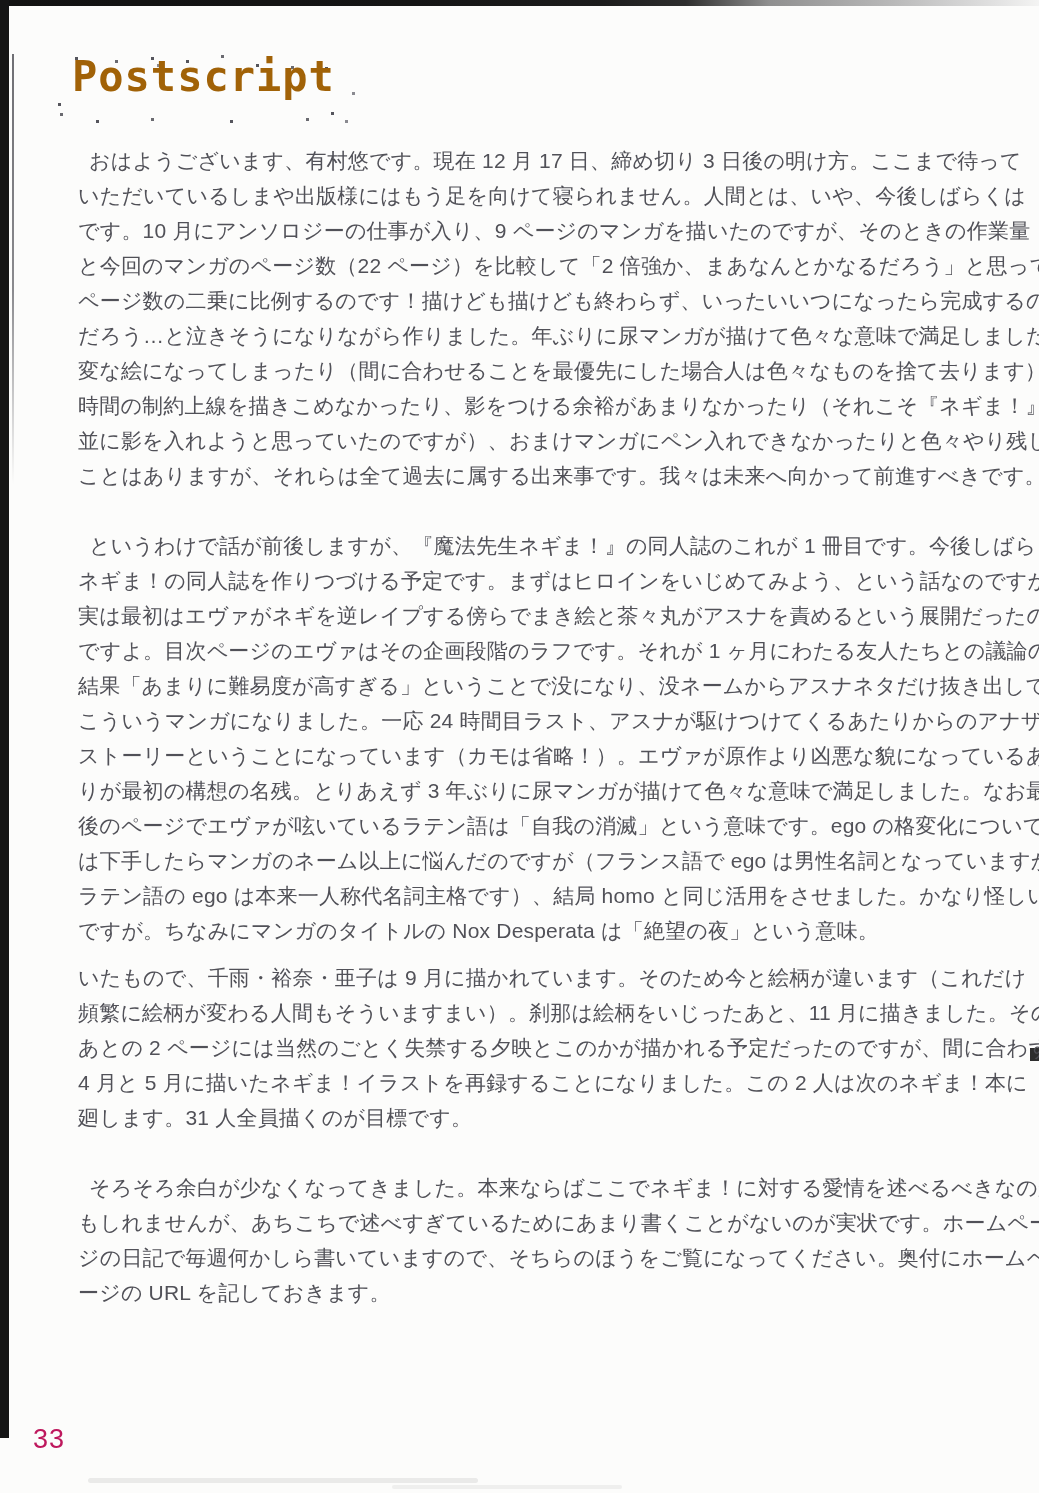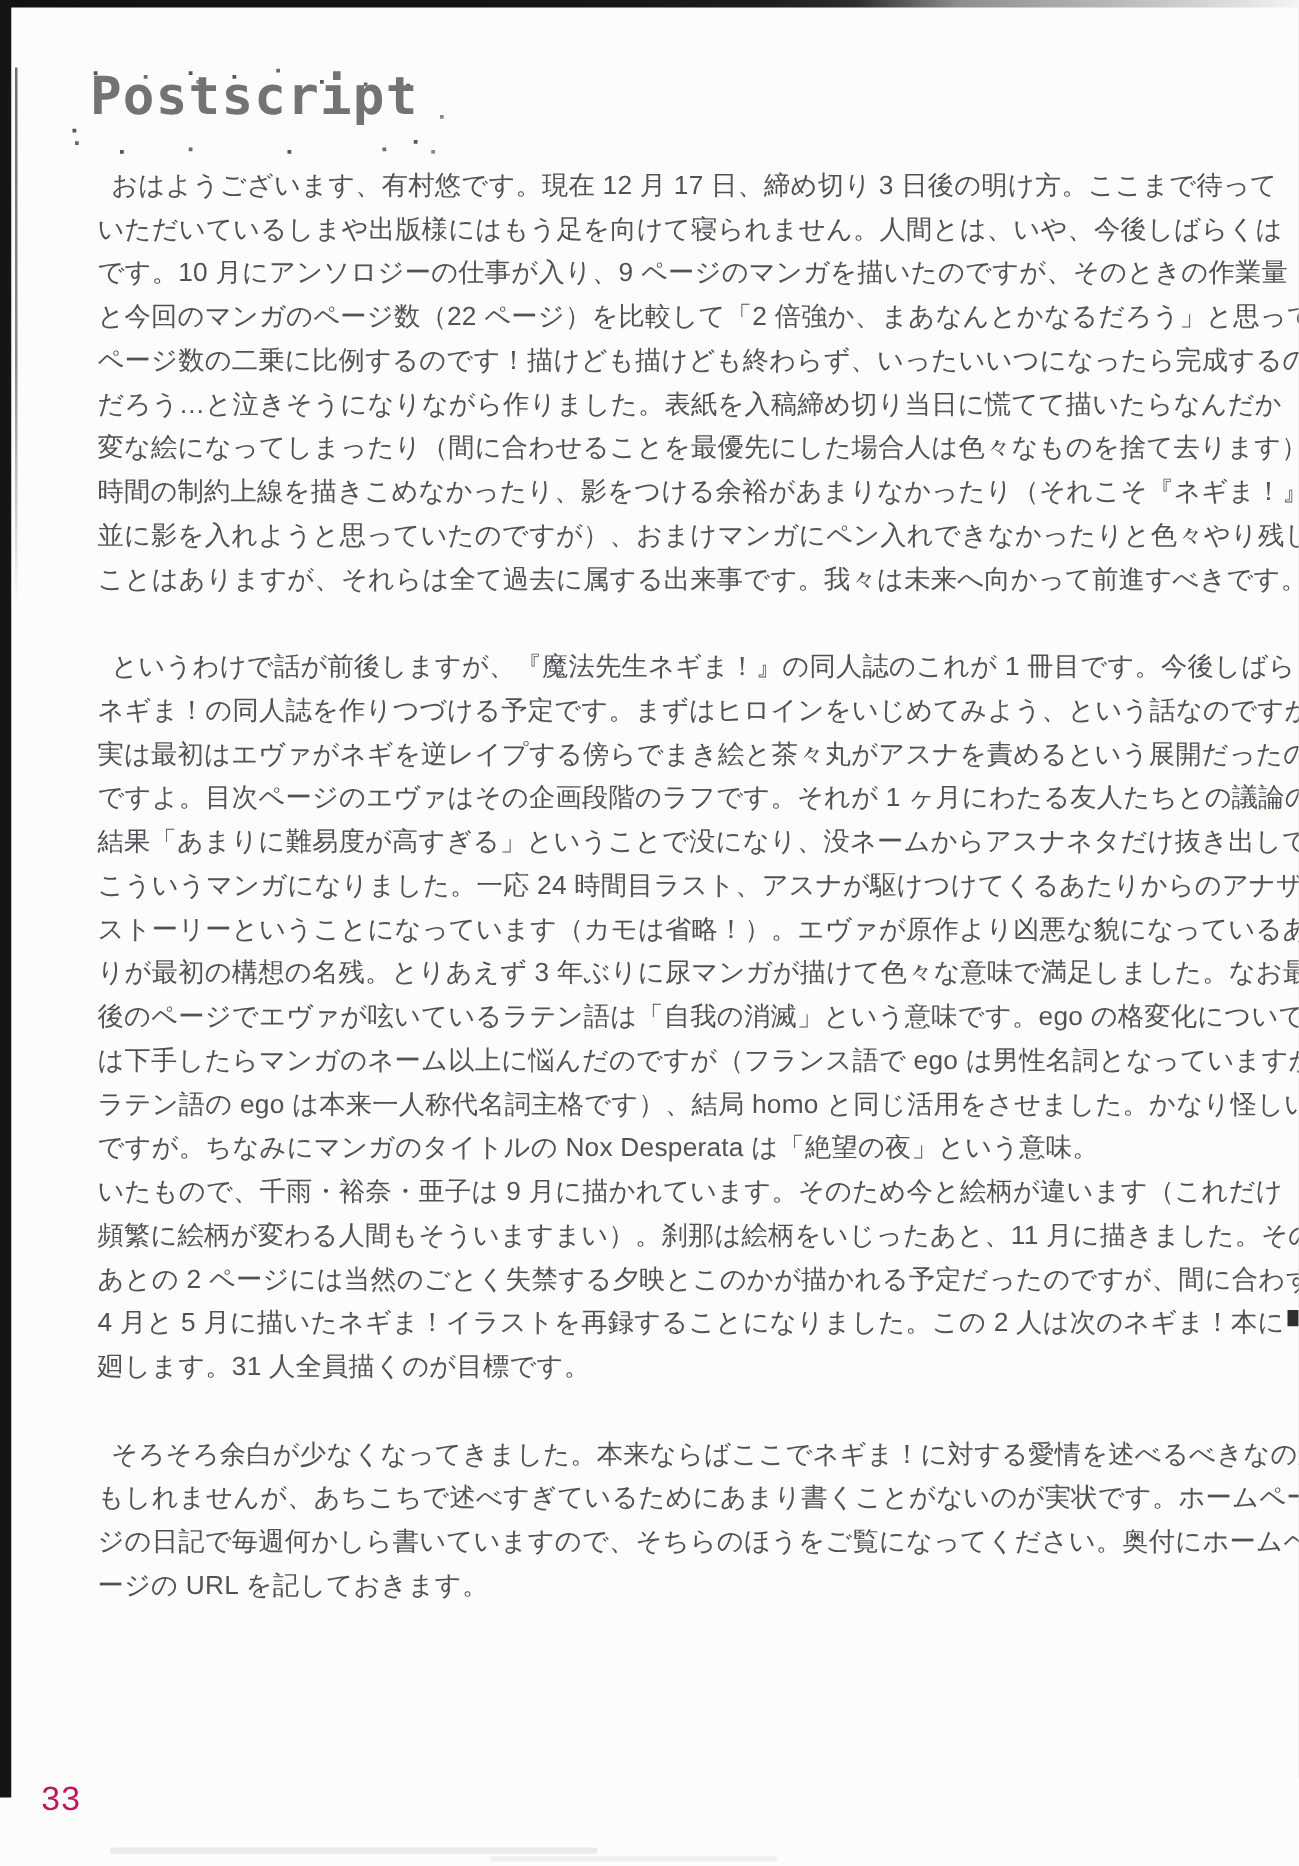--- a/index.html
+++ b/index.html
@@ -38,21 +38,21 @@
     position: absolute; left: 1030px; top: 1048px; width: 9px; height: 13px;
     background: #2e2e2e;
   }
   
   .title {
     position: absolute; left: 72px; top: 52px; margin: 0;
     font-family: "DejaVu Sans Mono", monospace;
     font-weight: bold;
     font-size: 42px;
     letter-spacing: 1px;
-    color: #737373;
+    color: #a16207;
   }
   .title-dots {
     position: absolute; left: 0; top: 0; width: 3px; height: 3px;
     background: transparent;
     box-shadow:
       58px 103px 0 0 #55555c,
       75px 57px 0 0 #55555c,
       115px 60px 0 0 #6a6a70,
       151px 57px 0 0 #55555c,
       157px 64px 0 0 #8a8a90,
@@ -75,21 +75,21 @@
     position: absolute; left: 78px; top: 131px; width: 914px;
     color: #515158;
     font-size: 21px;
   }
   .line {
     height: 35px; line-height: 35px;
     white-space: nowrap;
     letter-spacing: 0.2px;
   }
   .indent { padding-left: 11px; }
-  .gap-after { margin-bottom: 35px; }
+  .gap-after { margin-bottom: 35px; margin-top: 12px; }
   
   .page-number {
     position: absolute; left: 33px; top: 1424px;
     font-size: 27px; letter-spacing: 1px;
     color: #be185d;
   }
 </style>
 </head>
 <body>
 
@@ -106,21 +106,21 @@
   <h1 class="title">Postscript</h1>
 
   <main class="bodytext">
 
     <div class="para gap-after">
       <div class="line indent">おはようございます、有村悠です。現在 12 月 17 日、締め切り 3 日後の明け方。ここまで待って</div>
       <div class="line">いただいているしまや出版様にはもう足を向けて寝られません。人間とは、いや、今後しばらくは</div>
       <div class="line">です。10 月にアンソロジーの仕事が入り、9 ページのマンガを描いたのですが、そのときの作業量</div>
       <div class="line">と今回のマンガのページ数（22 ページ）を比較して「2 倍強か、まあなんとかなるだろう」と思って</div>
       <div class="line">ページ数の二乗に比例するのです！描けども描けども終わらず、いったいいつになったら完成するの</div>
-      <div class="line">だろう…と泣きそうになりながら作りました。表紙を入稿締め切り当日に慌てて描いたらなんだか</div>
+      <div class="line">だろう…と泣きそうになりながら作りました。年ぶりに尿マンガが描けて色々な意味で満足しました</div>
       <div class="line">変な絵になってしまったり（間に合わせることを最優先にした場合人は色々なものを捨て去ります）、</div>
       <div class="line">時間の制約上線を描きこめなかったり、影をつける余裕があまりなかったり（それこそ『ネギま！』</div>
       <div class="line">並に影を入れようと思っていたのですが）、おまけマンガにペン入れできなかったりと色々やり残した</div>
       <div class="line">ことはありますが、それらは全て過去に属する出来事です。我々は未来へ向かって前進すべきです。</div>
     </div>
 
     <div class="para">
       <div class="line indent">というわけで話が前後しますが、『魔法先生ネギま！』の同人誌のこれが 1 冊目です。今後しばらくは</div>
       <div class="line">ネギま！の同人誌を作りつづける予定です。まずはヒロインをいじめてみよう、という話なのですが</div>
       <div class="line">実は最初はエヴァがネギを逆レイプする傍らでまき絵と茶々丸がアスナを責めるという展開だったの</div>

